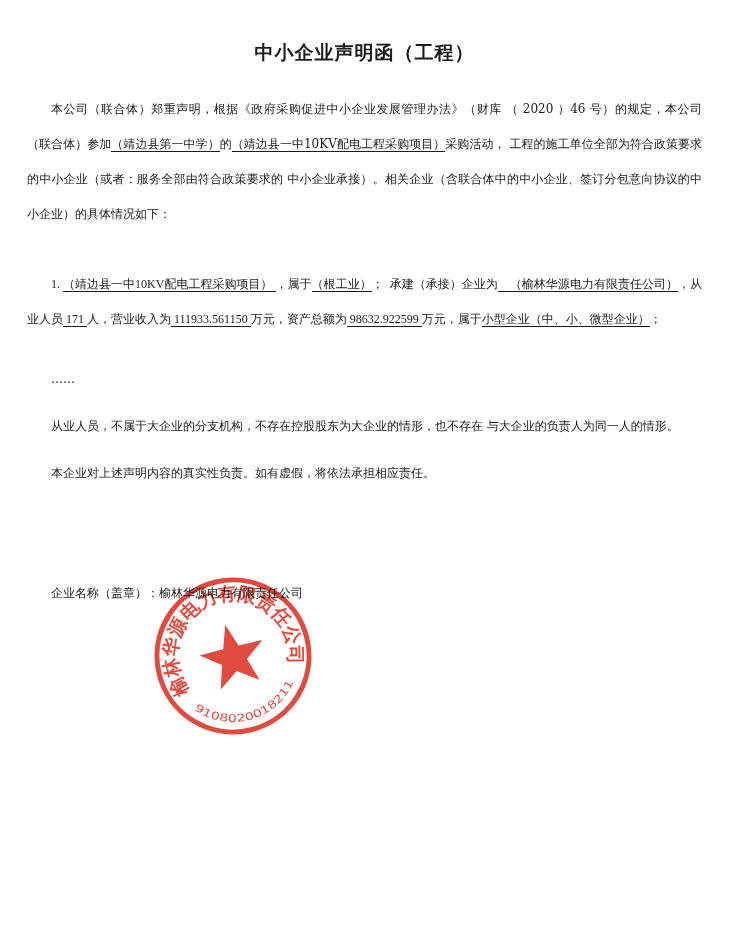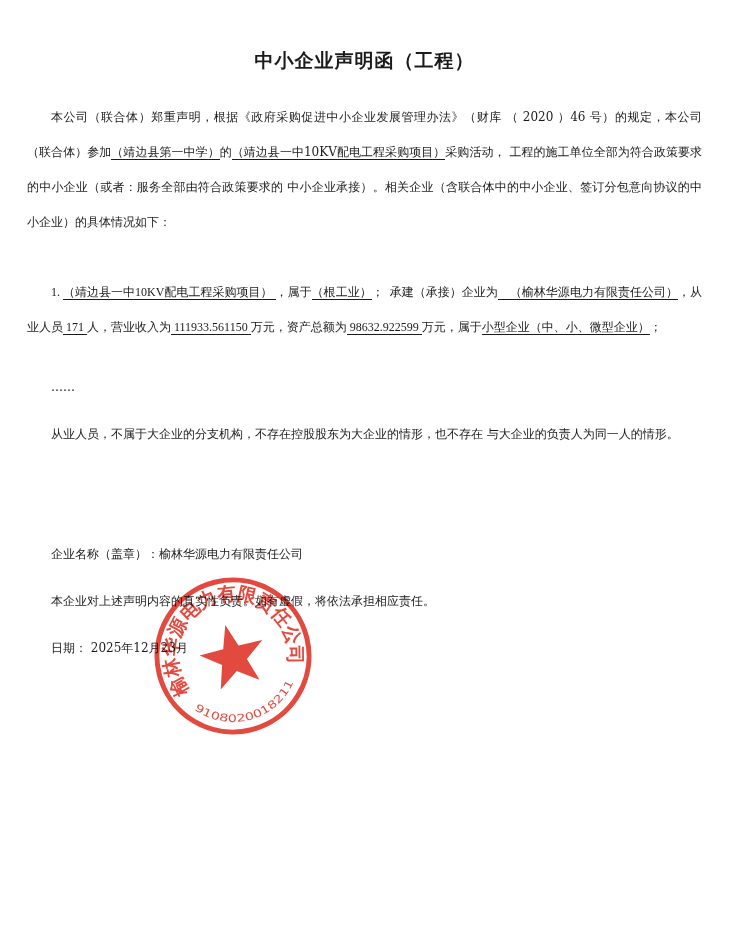--- a/index.html
+++ b/index.html
@@ -3,21 +3,21 @@
 <meta charset="utf-8">
 <style>
   html,body { margin:0; padding:0; background:#ffffff; }
   body {
     width:729px; height:944px;
     font-family:"DejaVu Serif","Liberation Serif",serif;
     color:#1b1b1b;
     position:relative;
     overflow:hidden;
   }
-  .page { position:relative; width:729px; height:713px; padding:16px 27px; box-sizing:border-box; }
+  .page { position:relative; width:729px; height:713px; padding:8px 27px; box-sizing:border-box; }
 
   .doc-title {
     margin:0; padding-top:32px;
     text-align:center;
     font-size:19px; font-weight:bold;
     font-family:"DejaVu Sans","Liberation Sans",sans-serif;
     letter-spacing:1px;
   }
 
   .body-text {
@@ -59,24 +59,23 @@
   <h1 class="doc-title">中小企业声明函（工程）</h1>
 
   <p class="body-text indent2 p1"><span>本公司（联合体）郑重声明，根据《政府采购促进中小企业发展管理办法》（财库 （ 2020 ）46 号）的规定，本公司 （联合体）参加</span><span class="u">（靖边县第一中学）</span><span>的</span><span class="u">（靖边县一中10KV配电工程采购项目）</span><span>采购活动， 工程的施工单位全部为符合政策要求的中小企业（或者：服务全部由符合政策要求的 中小企业承接）。相关企业（含联合体中的中小企业、签订分包意向协议的中小企业）的具体情况如下：</span></p>
 
   <p class="body-text indent2 item1"><span>1. </span><span class="u">（靖边县一中10KV配电工程采购项目） </span><span>，属于</span><span class="u">（根工业）</span><span>；  承建（承接）企业为</span><span class="u">　（榆林华源电力有限责任公司）</span><span>，从业人员</span><span class="u"> 171 </span><span>人，营业收入为</span><span class="u"> 111933.561150 </span><span>万元，资产总额为</span><span class="u"> 98632.922599 </span><span>万元，属于</span><span class="u">小型企业（中、小、微型企业）</span><span>；</span></p>
 
   <p class="body-text indent2 dots-line">……</p>
 
   <p class="body-text indent2 p2">从业人员，不属于大企业的分支机构，不存在控股股东为大企业的情形，也不存在 与大企业的负责人为同一人的情形。</p>
 
+  <p class="body-text indent2 p3">本企业对上述声明内容的真实性负责。如有虚假，将依法承担相应责任。</p>
+
   <p class="body-text indent2 sign-company">企业名称（盖章）：榆林华源电力有限责任公司</p>
-
-  <p class="body-text indent2 p3">本企业对上述声明内容的真实性负责。如有虚假，将依法承担相应责任。</p>
-  <p class="body-text indent2 sign-date">日期： 2025年12月23月</p>
 
 
   <div class="stamp" style="color: rgb(221, 42, 30);">
     <svg width="172" height="172" viewBox="0 0 172 172">
       <defs>
         <path id="sealTop" d="M 35.3 109.7 A 56 56 0 1 1 136.7 109.7" fill="none"></path>
         <path id="sealBottom" d="M 30.6 121.9 A 66 66 0 0 0 141.4 121.9" fill="none"></path>
       </defs>
       <circle cx="86" cy="86" r="76" fill="none" stroke="currentColor" stroke-width="5"></circle>
       <polygon fill="currentColor" points="86,54 93.9,77.1 118.3,77.5 98.8,92.2 106,115.5 86,101.5 66,115.5 73.2,92.2 53.7,77.5 78.1,77.1"></polygon>

